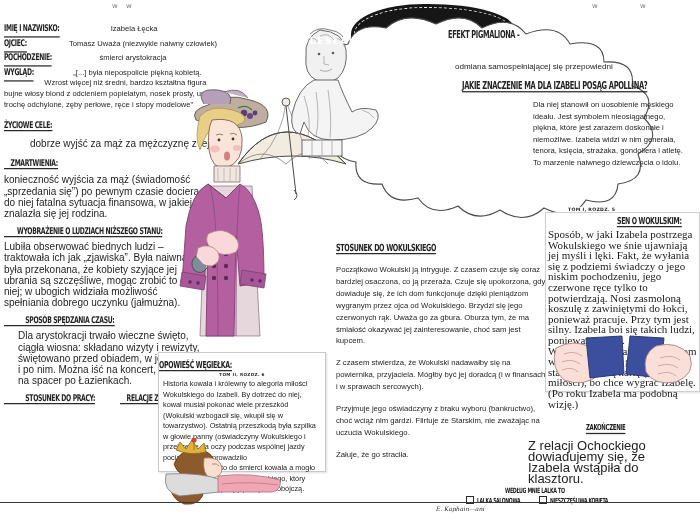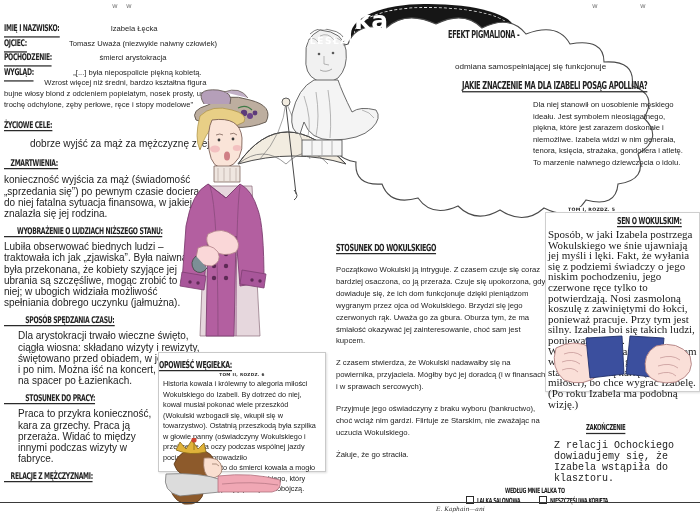--- a/index.html
+++ b/index.html
@@ -98,21 +98,21 @@
   #tom-tag {
     position: absolute; left: 566px; top: 207px;
     font-family: "DejaVu Sans", sans-serif; font-weight: bold; font-size: 4.6px;
     letter-spacing: .3px; background: #fff; padding: 0 2px; z-index: 4;
   }
   #sen-head { position: absolute; right: 4px; top: 216px; font-size: 7.6px; z-index: 3; }
   #sen-body { position: absolute; left: 548px; top: 229px; width: 152px; }
 
   
   #zak-head { position: absolute; left: 586px; top: 424px; font-size: 6.6px; }
-  #zak-body { position: absolute; left: 554px; top: 440px; width: 140px; font-size: 10px; line-height: 11px; font-family: Liberation Mono, monospace; }
+  #zak-body { position: absolute; left: 528px; top: 440px; width: 140px; font-size: 13px; line-height: 11px; }
 
   
   #footer-rule { position: absolute; left: 0; top: 502px; width: 700px; height: 1px; background: #3a3a3a; }
   #wedlug-head { position: absolute; left: 505px; top: 487px; font-size: 5.8px; }
   #checkrow { position: absolute; left: 466px; top: 496px; display: flex; gap: 9px; align-items: center; }
   .chk { width: 8px; height: 8px; border: 1.2px solid #2b2b2b; background: #fff; display: inline-block; }
   .chk-lbl { font-size: 5.6px; margin-left: 3px; }
   .chk-wrap { display: flex; align-items: center; }
   #signature {
     position: absolute; left: 436px; top: 505px;
@@ -162,21 +162,20 @@
     <div class="sec-head hand hand-u ind1" style="margin-top:9px;font-size:7.4px">ZMARTWIENIA:</div>
     <div class="para" style="margin-top:4px;width:208px">konieczność wyjścia za mąż (świadomość „sprzedania się”) po pewnym czasie dociera do niej fatalna sytuacja finansowa, w jakiej znalazła się jej rodzina.</div>
 
     <div class="sec-head hand hand-u ind3" style="margin-top:4px;font-size:7.4px">WYOBRAŻENIE O LUDZIACH NIŻSZEGO STANU:</div>
     <div class="para" style="margin-top:3px;width:192px">Lubiła obserwować biednych ludzi – traktowała ich jak „zjawiska”. Była naiwna – była przekonana, że kobiety szyjące jej ubrania są szczęśliwe, mogąc zrobić to dla niej; w ubogich widziała możliwość spełniania dobrego uczynku (jałmużna).</div>
 
     <div class="sec-head hand hand-u ind2" style="margin-top:3px;font-size:7.4px">SPOSÓB SPĘDZANIA CZASU:</div>
     <div class="para ind" style="margin-top:3px;width:206px">Dla arystokracji trwało wieczne święto, ciągła wiosna: składano wizyty i rewizyty, świętowano przed obiadem, w jego trakcie i po nim. Można iść na koncert, do teatru, na spacer po Łazienkach.</div>
 
     <div class="sec-head hand hand-u ind2" style="margin-top:4px;font-size:7.4px">STOSUNEK DO PRACY:</div>
-    <div class="para ind" style="margin-top:3px;width:160px">Praca to przykra konieczność, kara za grzechy. Praca ją przeraża. Widać to między innymi podczas wizyty w fabryce.</div>
 
     <div class="sec-head hand hand-u ind1" style="margin-top:3px;font-size:7.4px">RELACJE Z MĘŻCZYZNAMI:</div>
   </div>
 
   <svg id="woman-svg" style="position:absolute;left:178px;top:86px;width:175px;height:270px" viewBox="0 0 175 270">
 
     <g>
       <path d="M60 78 Q105 14 168 78 Q116 62 60 78 Z" fill="#f2ece0" stroke="#4a4a4a" stroke-width="1"></path>
       <path d="M60 78 Q105 14 168 78" fill="none" stroke="#4a4a4a" stroke-width="1"></path>
       <path d="M60 78 Q85 58 108 78" fill="none" stroke="#6b6b6b" stroke-width="0.7"></path>
@@ -240,21 +239,20 @@
     </g>
 
     <g>
       <path d="M30 148 Q44 140 56 150 Q64 158 58 166 Q46 172 34 164 Q26 156 30 148 Z" fill="#fad7d8" stroke="#b08088" stroke-width="0.8"></path>
       <path d="M20 162 Q32 156 40 166 Q44 176 34 180 Q22 180 18 172 Z" fill="#fad7d8" stroke="#b08088" stroke-width="0.8"></path>
       <path d="M18 170 q-7 6 -2 14 q7 6 13 -2" fill="#7c8f96" stroke="#4a4a4a" stroke-width="0.9"></path>
     </g>
   </svg>
 
   <div id="title-blob"></div>
-  <div id="title-main">Lalka</div>
   <div id="title-sub">BOLESŁAW ROZDZ</div>
 
   <svg id="cloud-svg" viewBox="0 0 414 220">
     <path d="M44 66 Q36 42 62 36 Q70 14 100 20 Q120 2 150 16 Q178 2 196 20
              Q224 6 240 26 Q272 14 284 36 Q318 30 318 54 Q350 52 346 78
              Q372 86 358 110 Q378 130 352 146 Q362 172 332 176 Q330 200 300 192
              Q286 214 258 200 Q238 218 214 202 Q190 216 172 198 Q146 210 132 190
              Q104 198 96 176 Q68 178 70 154 Q44 150 50 126 Q28 116 40 94 Q28 80 44 66 Z" fill="#ffffff" stroke="#4a4a4a" stroke-width="1.1"></path>
   </svg>
 
@@ -275,21 +273,21 @@
     <path d="M38 68 q4 26 2 48" fill="none" stroke="#9a9a9a" stroke-width="0.7"></path>
     <path d="M72 88 q8 2 12 8" fill="none" stroke="#9a9a9a" stroke-width="0.7"></path>
 
     <rect x="12" y="118" width="40" height="16" fill="#f6f6f6" stroke="#5a5a5a" stroke-width="0.9"></rect>
     <line x1="22" y1="119" x2="22" y2="133" stroke="#9a9a9a" stroke-width="0.7"></line>
     <line x1="32" y1="119" x2="32" y2="133" stroke="#9a9a9a" stroke-width="0.7"></line>
     <line x1="42" y1="119" x2="42" y2="133" stroke="#9a9a9a" stroke-width="0.7"></line>
   </svg>
 
   <div id="pigmalion-head" class="hand">EFEKT PIGMALIONA -</div>
-  <div id="pigmalion-sub">odmiana samospełniającej się funkcjonuje</div>
+  <div id="pigmalion-sub">odmiana samospełniającej się przepowiedni</div>
   <div id="posag-head" class="hand hand-u">JAKIE ZNACZENIE MA DLA IZABELI POSĄG APOLLINA?</div>
   <div id="mid-col">
     <div id="mid-head" class="hand hand-u">STOSUNEK DO WOKULSKIEGO</div>
     <div class="para">Początkowo Wokulski ją intryguje. Z czasem czuje się coraz bardziej osaczona, co ją przeraża. Czuje się upokorzona, gdy dowiaduje się, że ich dom funkcjonuje dzięki pieniądzom wygranym przez ojca od Wokulskiego. Brzydzi się jego czerwonych rąk. Uważa go za gbura. Oburza tym, że ma śmiałość okazywać jej zainteresowanie, choć sam jest kupcem.</div>
     <div class="para">Z czasem stwierdza, że Wokulski nadawałby się na powiernika, przyjaciela. Mógłby być jej doradcą (i w finansach i w sprawach sercowych).</div>
     <div class="para">Przyjmuje jego oświadczyny z braku wyboru (bankructwo), choć wciąż nim gardzi. Flirtuje ze Starskim, nie zważając na uczucia Wokulskiego.</div>
     <div class="para">Żałuje, że go straciła.</div>
   </div>
 
   <div id="posag-body">Dla niej stanowił on uosobienie męskiego ideału. Jest symbolem nieosiągalnego, piękna, które jest zarazem doskonałe i niemożliwe. Izabela widzi w nim generała, tenora, księcia, strażaka, gondoliera i atletę. To marzenie naiwnego dziewczęcia o idolu.</div>

